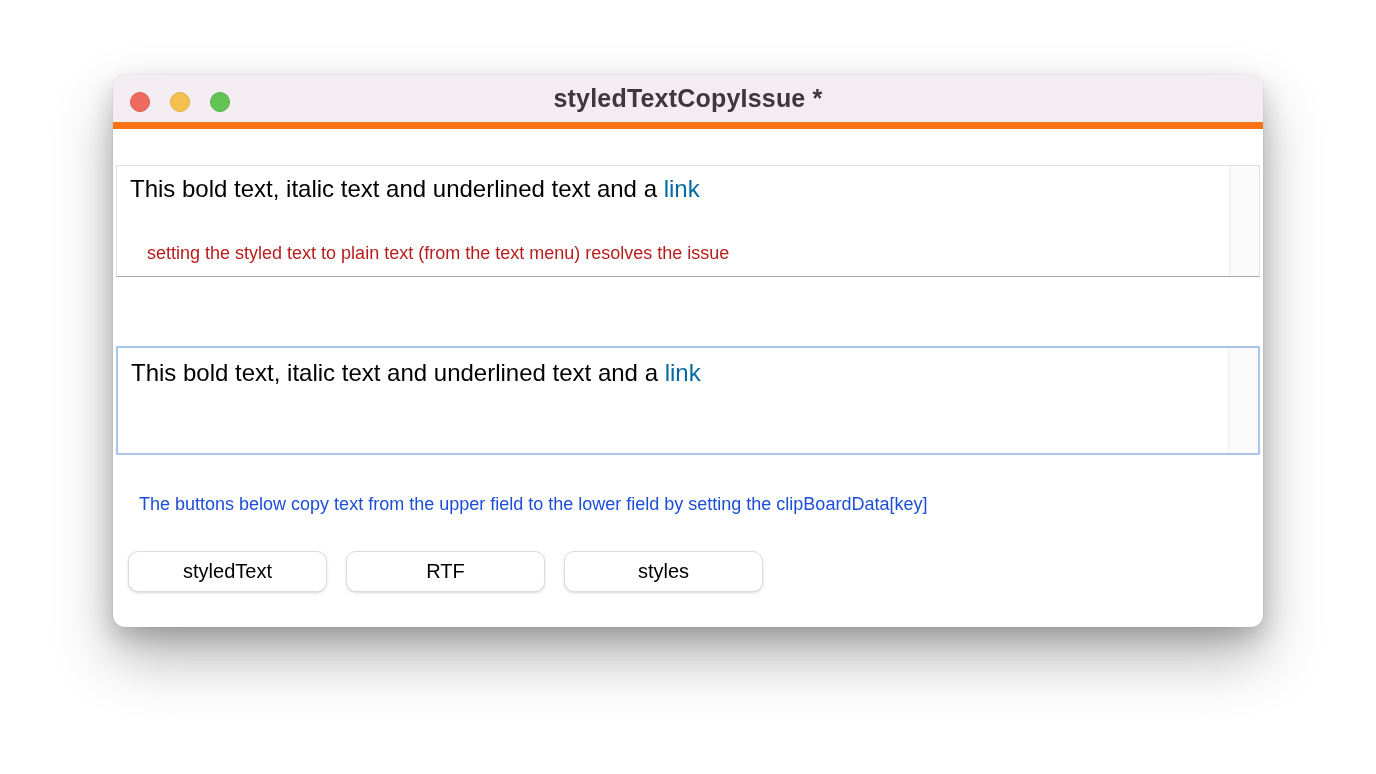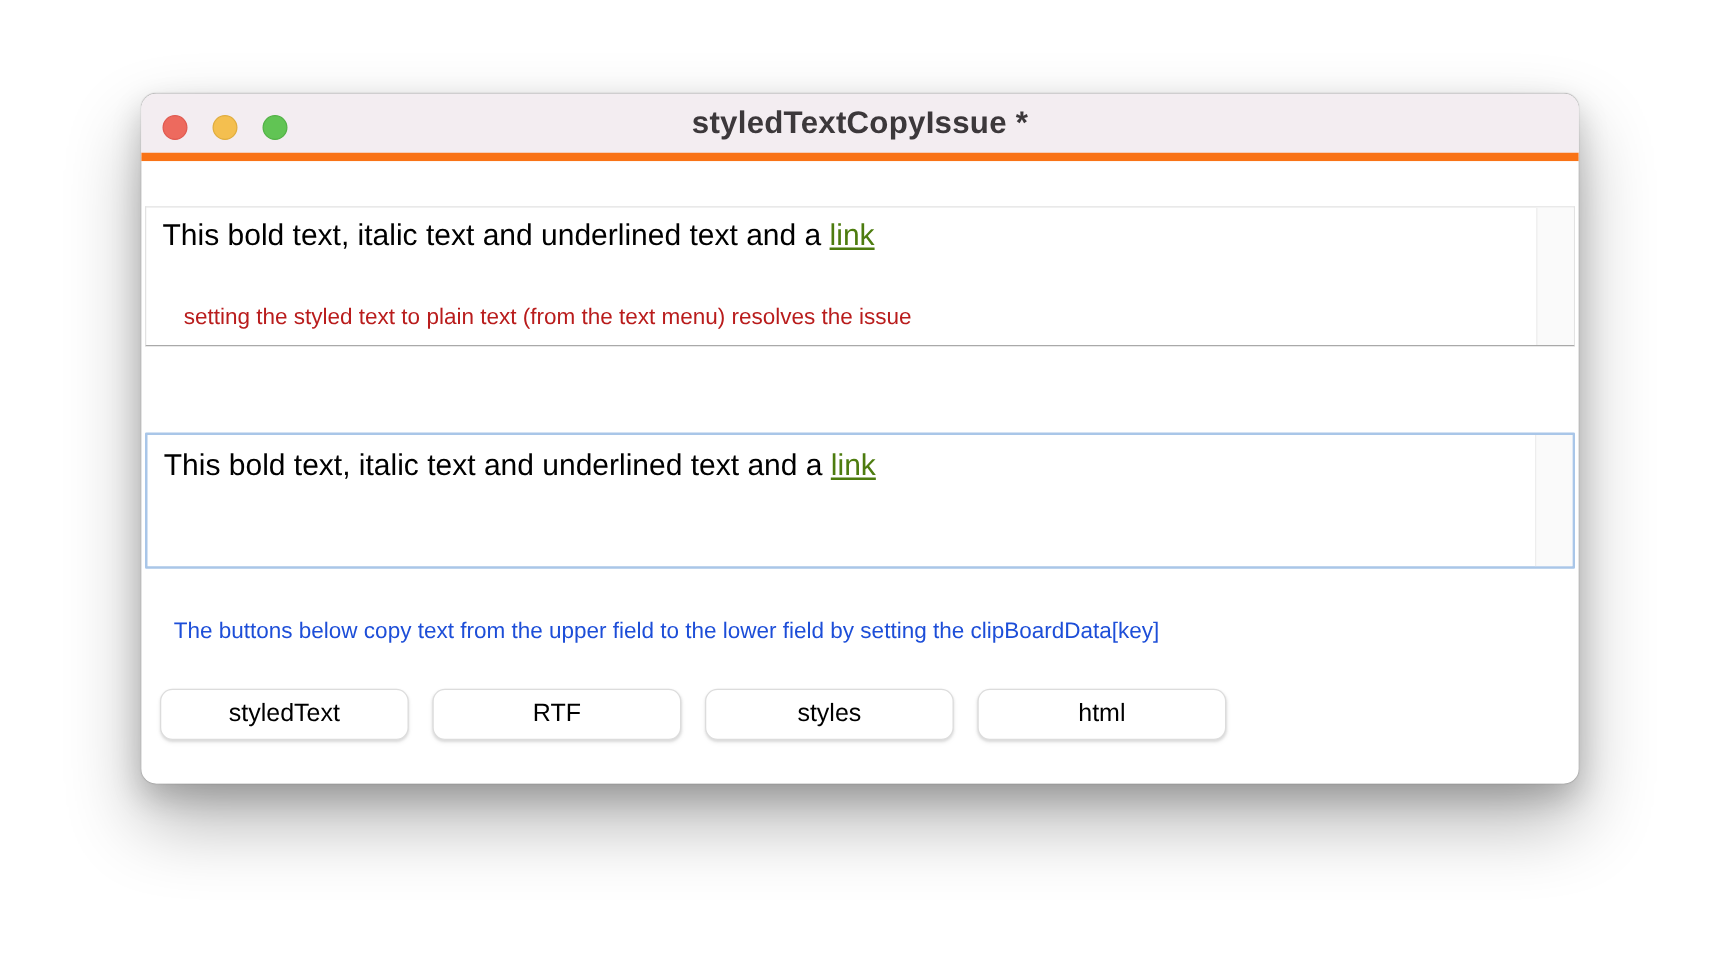--- a/index.html
+++ b/index.html
@@ -73,22 +73,21 @@
   }
   .styled-line {
     position: absolute;
     left: 13px; top: 9px;
     font-size: 24px;
     color: #000000;
     white-space: nowrap;
   }
   .field-lower .styled-line { top: 11px; }
   .link {
-    color: #4d7c0f;
-    text-decoration: underline;
+    color: #0369a1;
     cursor: pointer;
   }
   .field-note {
     position: absolute;
     left: 30px; top: 77px;
     font-size: 18px;
     color: #b91c1c;
     white-space: nowrap;
   }
   .caption {
@@ -140,16 +139,15 @@
     <div class="styled-line"><span>This bold text, italic text and underlined text and a </span><span class="link">link</span></div>
     <div class="scroll-track"></div>
   </div>
 
   <div class="caption">The buttons below copy text from the upper field to the lower field by setting the clipBoardData[key]</div>
 
   <div class="button-row">
     <button class="push-button">styledText</button>
     <button class="push-button">RTF</button>
     <button class="push-button">styles</button>
-    <button class="push-button">html</button>
   </div>
 
 </div>
 
 </body></html>

